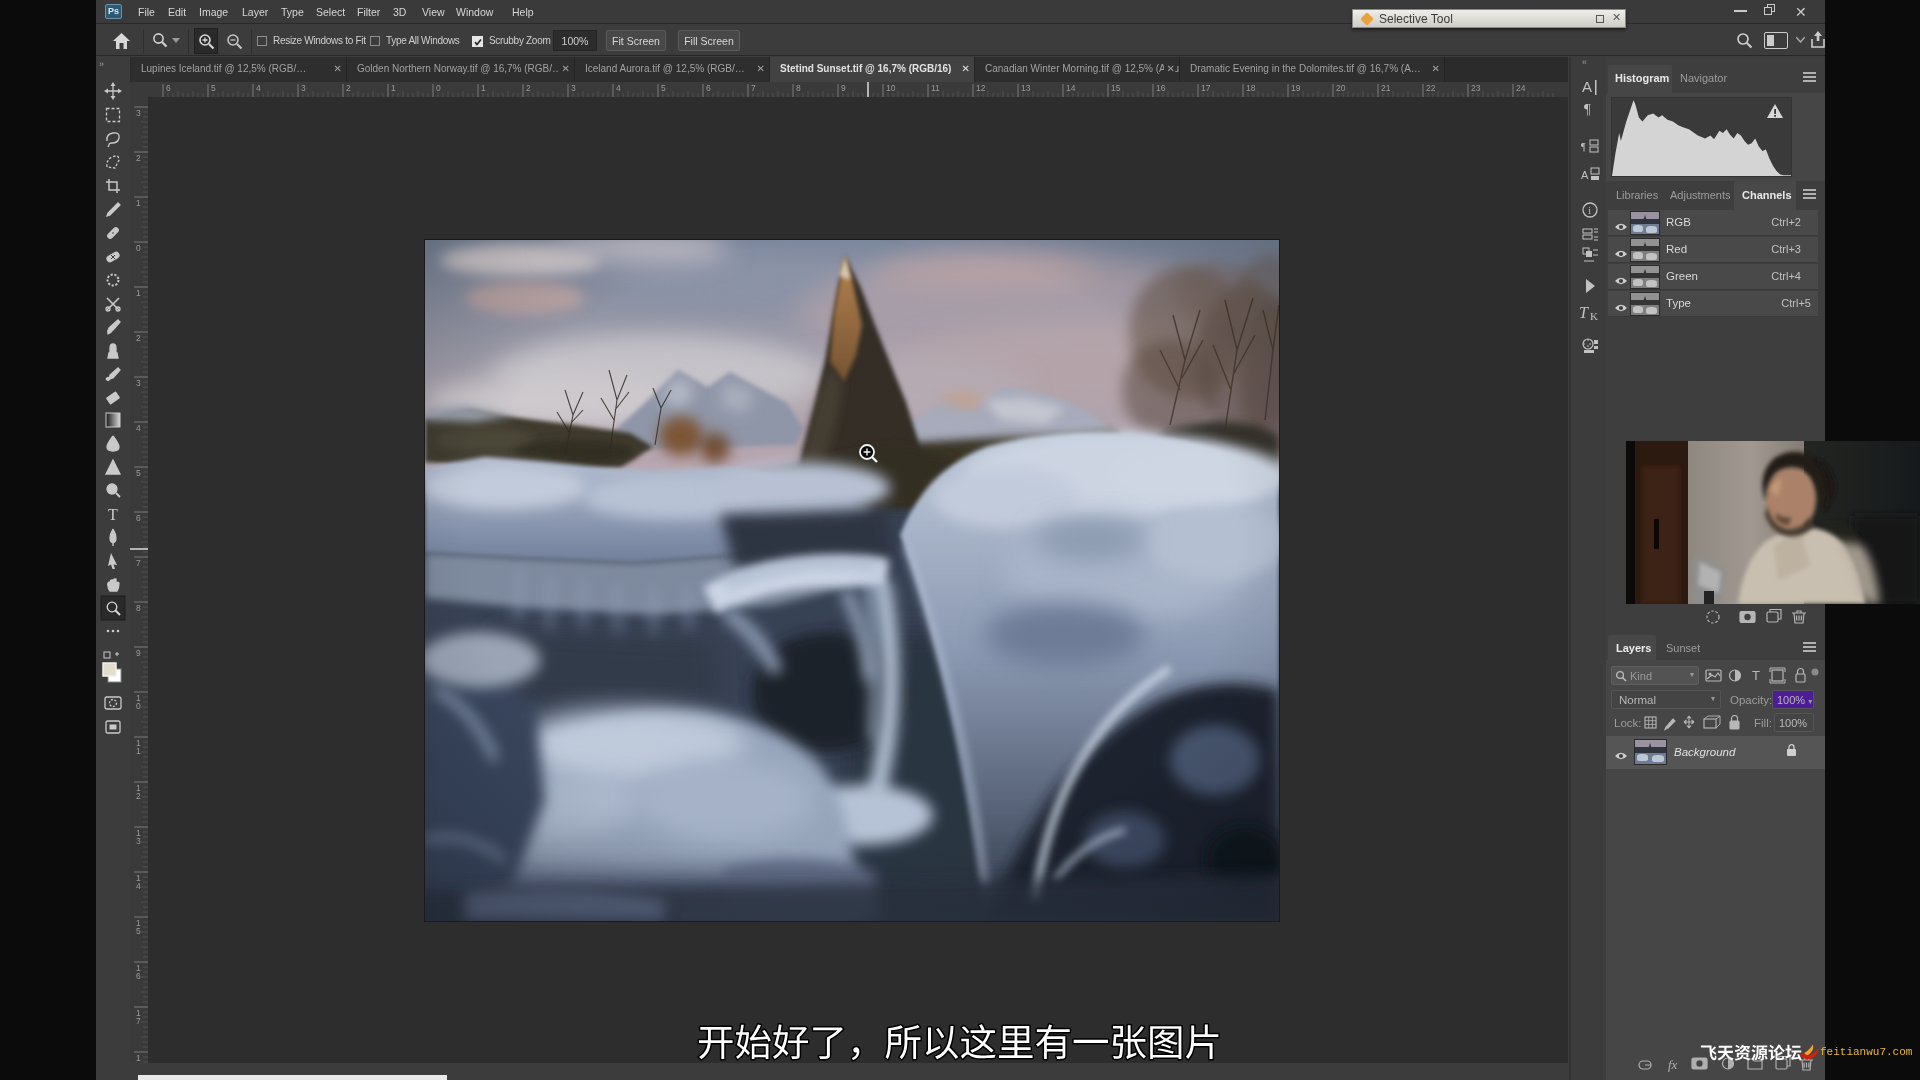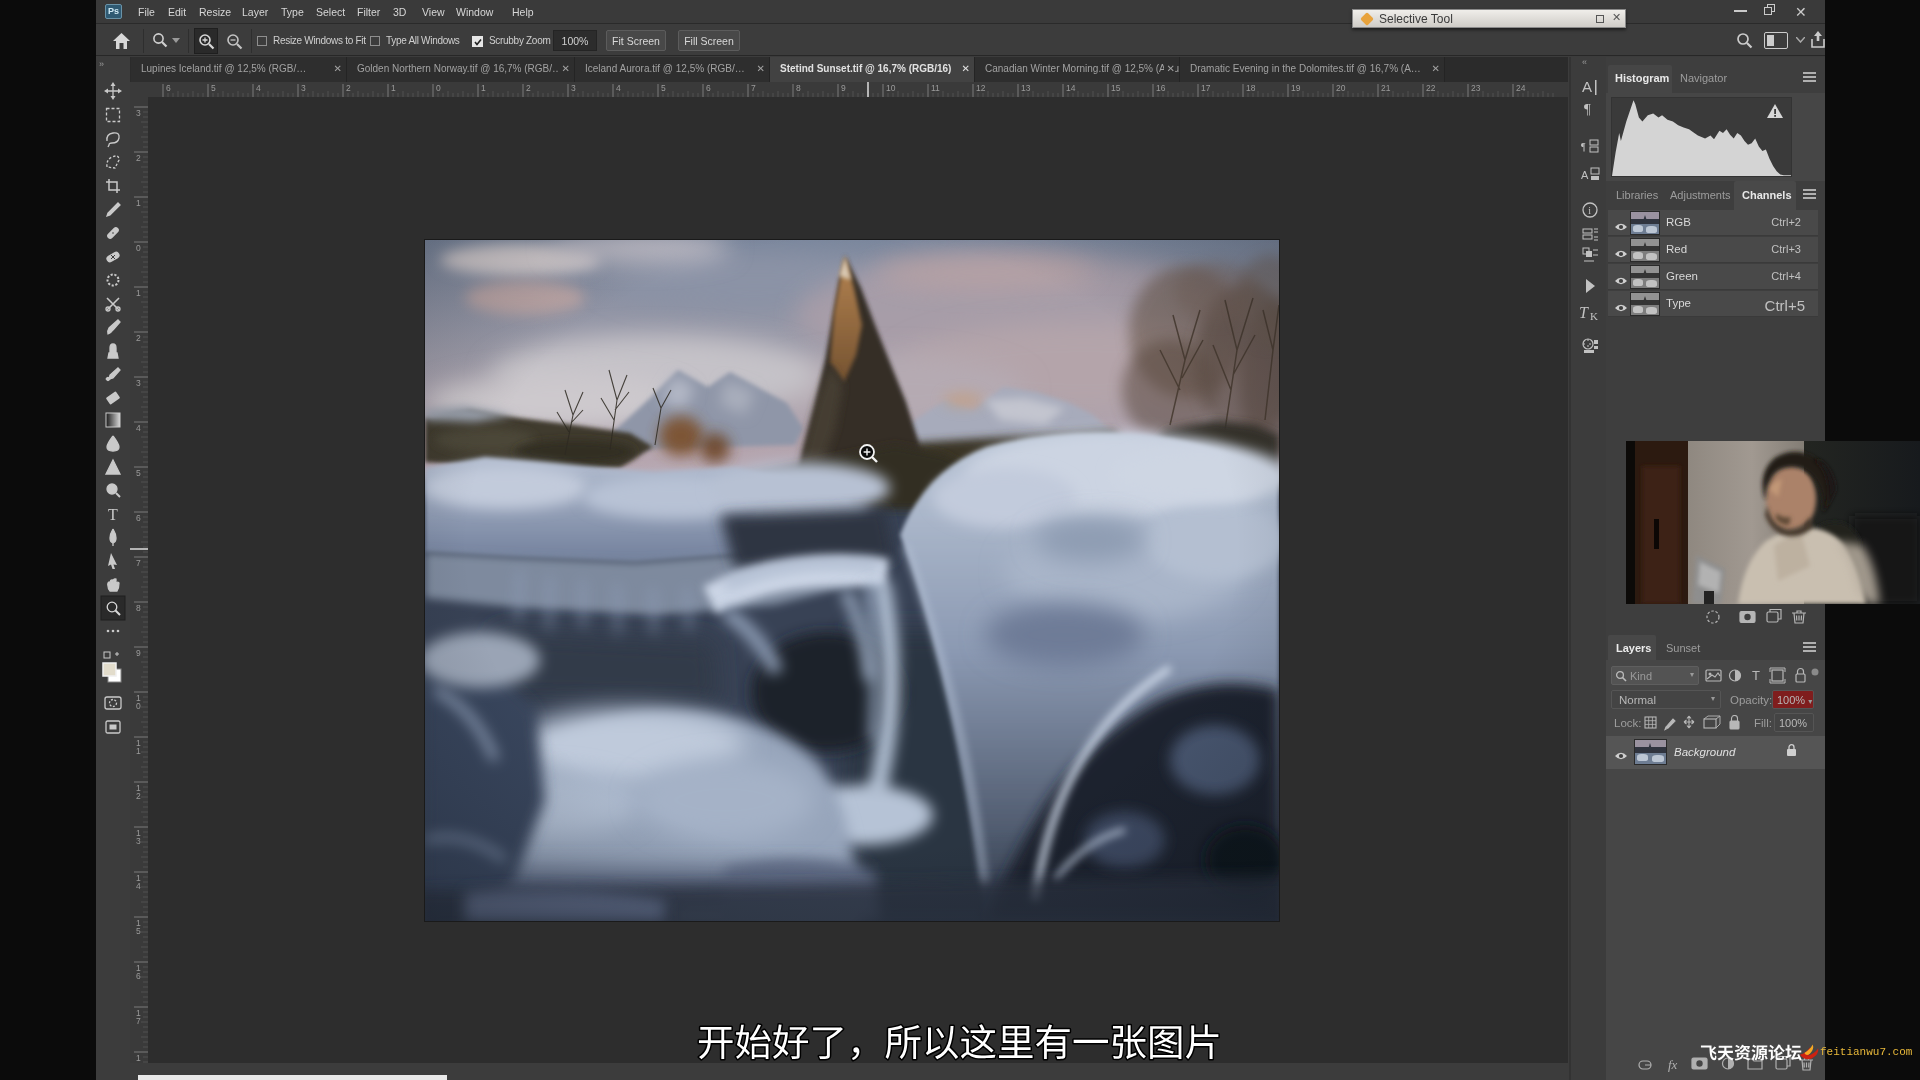--- a/index.html
+++ b/index.html
@@ -12,21 +12,21 @@
 </head>
 <body>
 <div id="stage">
 
   <div class="abs" style="left:96px;top:0;width:1729px;height:1080px;background:#3c3c3c"></div>
 
   <div class="abs" id="menubar" style="left:96px;top:0;width:1729px;height:24px;background:#3a3a3a;border-bottom:1px solid #2a2a2a">
     <div class="abs" style="left:9px;top:4px;width:17px;height:15px;background:#2f5a73;border:1px solid #6a93a8;border-radius:2px;color:#cfe9f5;font-size:9px;text-align:center;line-height:13px;font-weight:bold">Ps</div>
     <span class="abs txt" style="left:42px;top:6px;font-size:10.5px">File</span>
     <span class="abs txt" style="left:72px;top:6px;font-size:10.5px">Edit</span>
-    <span class="abs txt" style="left:103px;top:6px;font-size:10.5px">Resize</span>
+    <span class="abs txt" style="left:103px;top:6px;font-size:10.5px">Image</span>
     <span class="abs txt" style="left:146px;top:6px;font-size:10.5px">Layer</span>
     <span class="abs txt" style="left:185px;top:6px;font-size:10.5px">Type</span>
     <span class="abs txt" style="left:220px;top:6px;font-size:10.5px">Select</span>
     <span class="abs txt" style="left:261px;top:6px;font-size:10.5px">Filter</span>
     <span class="abs txt" style="left:297px;top:6px;font-size:10.5px">3D</span>
     <span class="abs txt" style="left:326px;top:6px;font-size:10.5px">View</span>
     <span class="abs txt" style="left:360px;top:6px;font-size:10.5px">Window</span>
     <span class="abs txt" style="left:416px;top:6px;font-size:10.5px">Help</span>
 
     <div class="abs" style="left:1638px;top:10px;width:13px;height:2px;background:#cacaca"></div>
@@ -1059,21 +1059,21 @@
         <div class="abs" style="left:11px;top:3px;width:6px;height:9px;background:#353535;clip-path:polygon(50% 0,100% 100%,0 100%)"></div>
       </div><span class="abs" style="left:60px;top:213px;font-size:11.5px;color:#d8d8d8">Green</span><span class="abs" style="right:24px;top:213px;font-size:11px;color:#c0c0c0">Ctrl+4</span><div class="abs" style="left:2px;top:234px;width:210px;height:26px;background:#494949;border-bottom:1px solid #3a3a3a"></div><div class="abs" style="left:8px;top:242px"><svg width="14" height="10" viewBox="0 0 14 10">
           <path d="M1,5 Q7,-1.5 13,5 Q7,11.5 1,5 Z" fill="#cfcfcf"></path>
           <circle cx="7" cy="5" r="2.1" fill="#3e3e3e"></circle>
         </svg></div><div class="abs" style="left:25px;top:236px;width:28px;height:22px;background:#929292;outline:1px solid #2a2a2a;overflow:hidden">
         <div class="abs" style="left:0;top:7px;width:28px;height:7px;background:#353535"></div>
         <div class="abs" style="left:0;top:12px;width:28px;height:10px;background:#7e7e7e"></div>
         <div class="abs" style="left:2px;top:13px;width:10px;height:7px;background:#c2c2c2;border-radius:40% 40% 30% 30%"></div>
         <div class="abs" style="left:15px;top:14px;width:11px;height:7px;background:#c2c2c2;border-radius:40% 40% 30% 30%"></div>
         <div class="abs" style="left:11px;top:3px;width:6px;height:9px;background:#353535;clip-path:polygon(50% 0,100% 100%,0 100%)"></div>
-      </div><span class="abs" style="left:60px;top:240px;font-size:11.5px;color:#d8d8d8">Type</span><span class="abs" style="right:20px;top:240px;font-size:15px;color:#c0c0c0">Ctrl+5</span>
+      </div><span class="abs" style="left:60px;top:240px;font-size:11.5px;color:#d8d8d8">Type</span><span class="abs" style="right:14px;top:240px;font-size:11px;color:#c0c0c0">Ctrl+5</span>
     
     <svg class="abs" style="left:98px;top:551px" width="110" height="18" viewBox="0 0 110 18">
       <g stroke="#b5b5b5" fill="none" stroke-width="1.2">
       <circle cx="9" cy="9" r="6" stroke-dasharray="2.5 1.8"></circle>
       <rect x="36" y="3.5" width="15" height="11" rx="1.5" fill="#b5b5b5"></rect>
           <circle cx="43.5" cy="9" r="3.2" fill="#3e3e3e" stroke="none"></circle>
       <rect x="63" y="4" width="11" height="10" rx="1.5"></rect>
           <path d="M66,4 L66,1.5 L77,1.5 L77,11 L74,11"></path>
       <path d="M90,5 L100,5 L99,15 L91,15 Z M88,5 L102,5 M93,5 L93,3 L97,3 L97,5 M92.5,7.5 L92.8,12.5 M95,7.5 L95,12.5 M97.5,7.5 L97.2,12.5"></path>
       </g>
@@ -1108,21 +1108,21 @@
           <path d="M93.5,7 L93.5,4.5 A3,3 0 0 1 99.5,4.5 L99.5,7"></path>
       <circle cx="111" cy="5" r="3.5" fill="#8a8a8a" stroke="none"></circle>
       </g>
     </svg>
     
     <div class="abs" style="left:5px;top:633px;width:110px;height:19px;background:#444;border:1px solid #555;border-radius:2px">
       <span class="abs" style="left:7px;top:3px;font-size:11.5px;color:#b8b8b8">Normal</span>
       <span class="abs" style="right:5px;top:3px;font-size:8px;color:#9a9a9a">▾</span>
     </div>
     <span class="abs" style="left:124px;top:637px;font-size:11.5px;color:#9d9d9d">Opacity:</span>
-    <div class="abs" style="left:166px;top:633px;width:42px;height:19px;background:#7f1d1d;border:1px solid #555;border-radius:2px;color:#b8b8b8;font-size:11px;line-height:18px;padding-left:4px">100% <span style="font-size:8px;color:#9a9a9a">▾</span></div>
+    <div class="abs" style="left:166px;top:633px;width:42px;height:19px;background:#4c1d95;border:1px solid #555;border-radius:2px;color:#b8b8b8;font-size:11px;line-height:18px;padding-left:4px">100% <span style="font-size:8px;color:#9a9a9a">▾</span></div>
     
     <span class="abs" style="left:8px;top:660px;font-size:11.5px;color:#9d9d9d">Lock:</span>
     <svg class="abs" style="left:38px;top:658px" width="105" height="16" viewBox="0 0 105 16">
       <g stroke="#b8b8b8" fill="none" stroke-width="1.1">
       <rect x="1" y="2" width="11" height="11"></rect>
           <path d="M1,5.7 L12,5.7 M1,9.4 L12,9.4 M4.7,2 L4.7,13 M8.4,2 L8.4,13" stroke-width="0.8"></path>
       <path d="M22,12 L29,4 L31,6 L24,13 Z M22,12 L21,14.5 L24,13" fill="#b8b8b8"></path>
       <path d="M45,1 L45,13 M40,7 L50,7 M45,1 L43,3.5 M45,1 L47,3.5 M45,13 L43,10.5 M45,13 L47,10.5 M40,7 L42.5,5 M40,7 L42.5,9 M50,7 L47.5,5 M50,7 L47.5,9"></path>
       <rect x="60" y="4" width="12" height="9"></rect>
           <path d="M60,4 L64,1 L76,1 L72,4 M76,1 L76,9 L72,13" stroke-width="0.9"></path>

